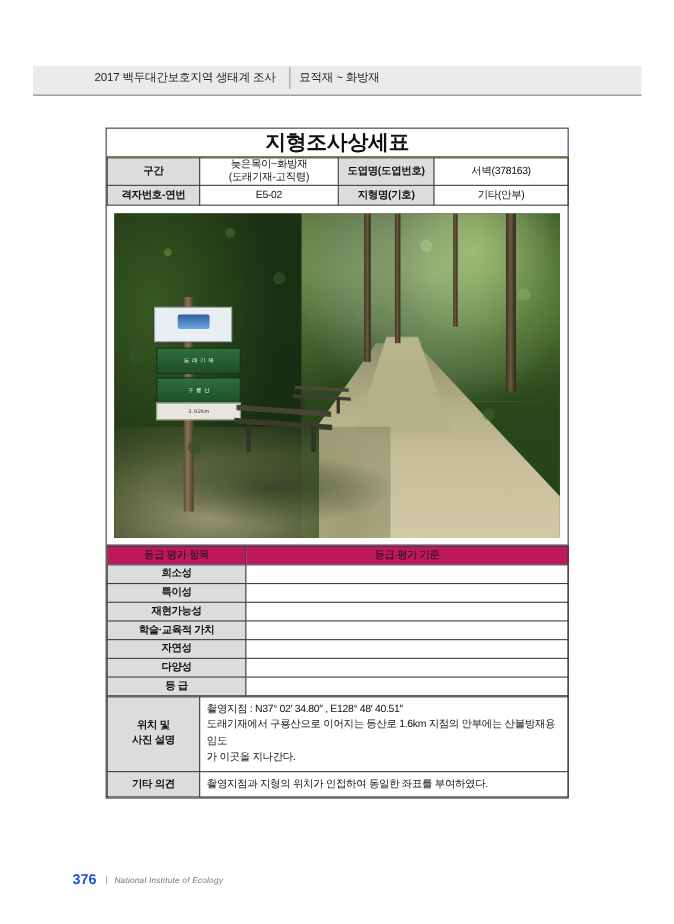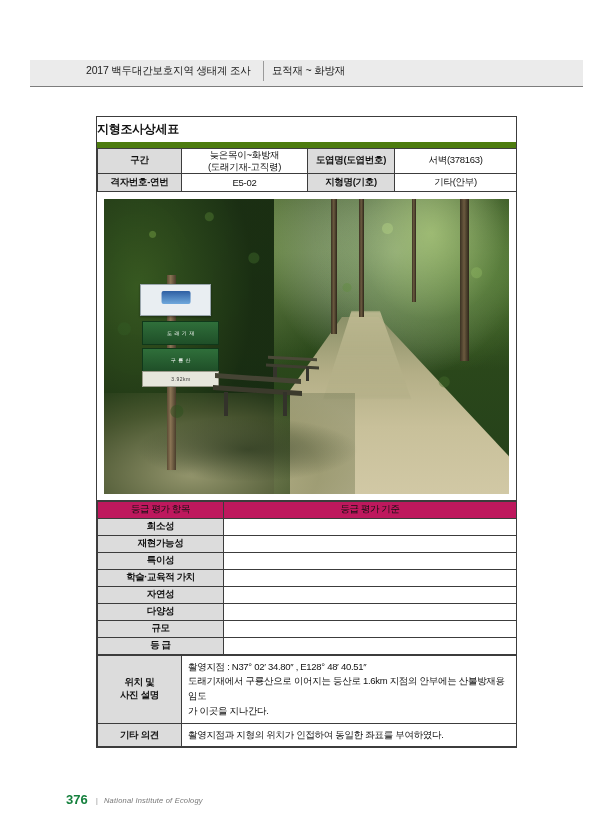--- a/index.html
+++ b/index.html
@@ -73,24 +73,25 @@
     left: 96px;
     top: 116px;
     width: 421px;
     border: 1px solid #3c3c3c;
     box-sizing: border-box;
     background: #fff;
   }
   .sheet-title {
     height: 25px;
     line-height: 25px;
-    font-size: 12px;
+    text-align: center;
+    font-size: 19px;
     font-weight: bold;
     letter-spacing: -0.3px;
-    border-bottom: 6px solid #4d7c0f;
+    border-bottom: 1px solid #4d7c0f;
   }
 
   table.meta {
     border-collapse: collapse;
     width: 100%;
     table-layout: fixed;
   }
   table.meta td {
     border: 1px solid #3c3c3c;
     font-size: 9.5px;
@@ -312,21 +313,21 @@
     position: absolute;
     left: 0;
     top: 792px;
     width: 613px;
   }
   .page-num {
     position: absolute;
     left: 66px;
     top: 0;
     font-size: 13px;
-    color: #15803d;
+    color: #1d4ed8;
     font-weight: bold;
   }
   .footer-sep {
     position: absolute;
     left: 96px;
     top: 5px;
     font-size: 7px;
     color: #888;
   }
   .footer-text {
@@ -435,41 +436,37 @@
     <tbody>
         <tr>
       <td class="hd">등급 평가 항목</td>
       <td class="hd">등급 평가 기준</td>
     </tr>
     <tr>
       <td class="rowlbl">희소성</td>
       <td></td>
     </tr>
     <tr>
+      <td class="rowlbl">특이성</td>
+      <td></td>
+    </tr>
+    <tr>
       <td class="rowlbl">재현가능성</td>
       <td></td>
     </tr>
     <tr>
-      <td class="rowlbl">특이성</td>
-      <td></td>
-    </tr>
-    <tr>
       <td class="rowlbl">학술·교육적 가치</td>
       <td></td>
     </tr>
     <tr>
       <td class="rowlbl">자연성</td>
       <td></td>
     </tr>
     <tr>
       <td class="rowlbl">다양성</td>
-      <td></td>
-    </tr>
-    <tr>
-      <td class="rowlbl">규모</td>
       <td></td>
     </tr>
     <tr>
       <td class="rowlbl">등  급</td>
       <td></td>
     </tr>
   </tbody>
     </table>
 
   <table class="desc">

